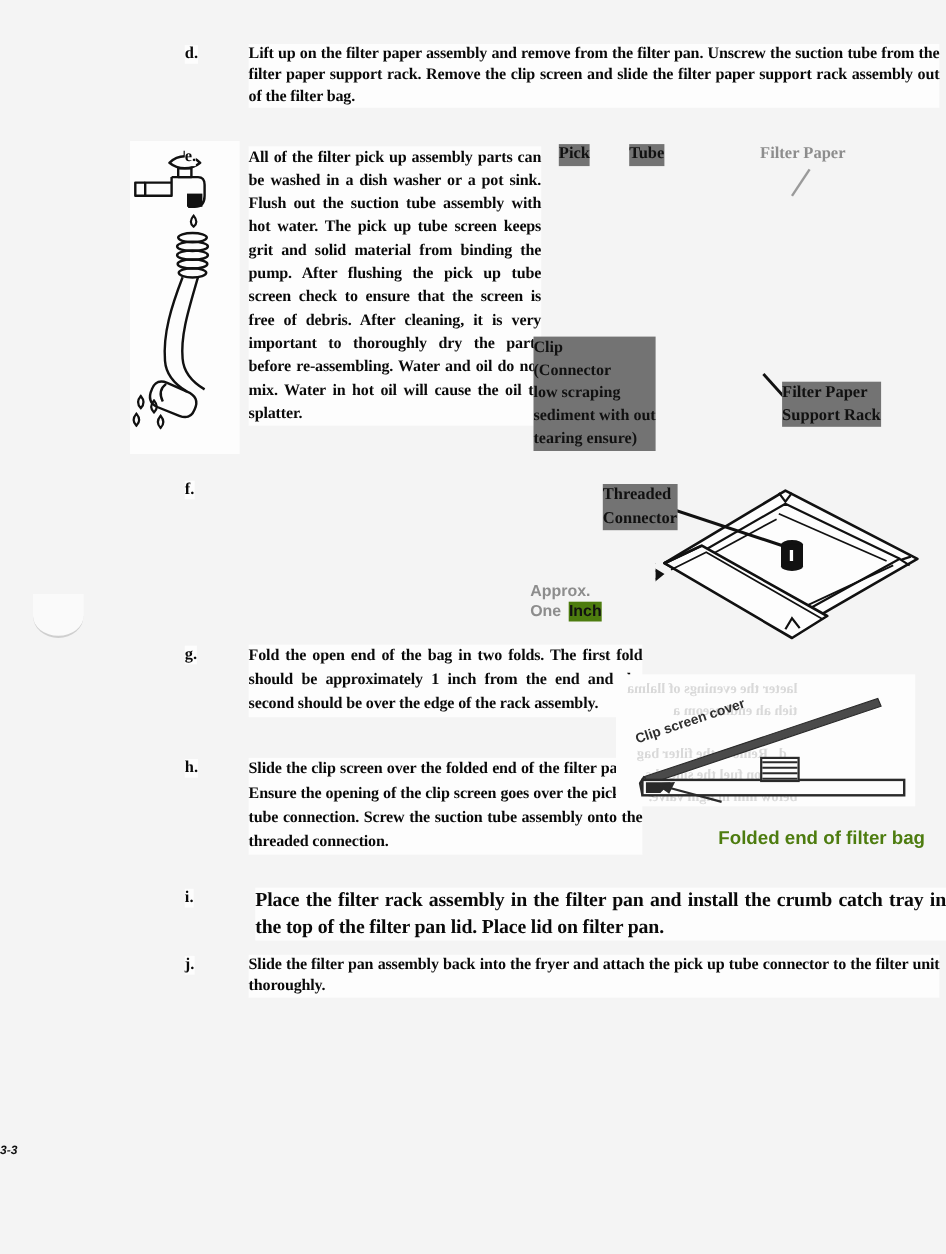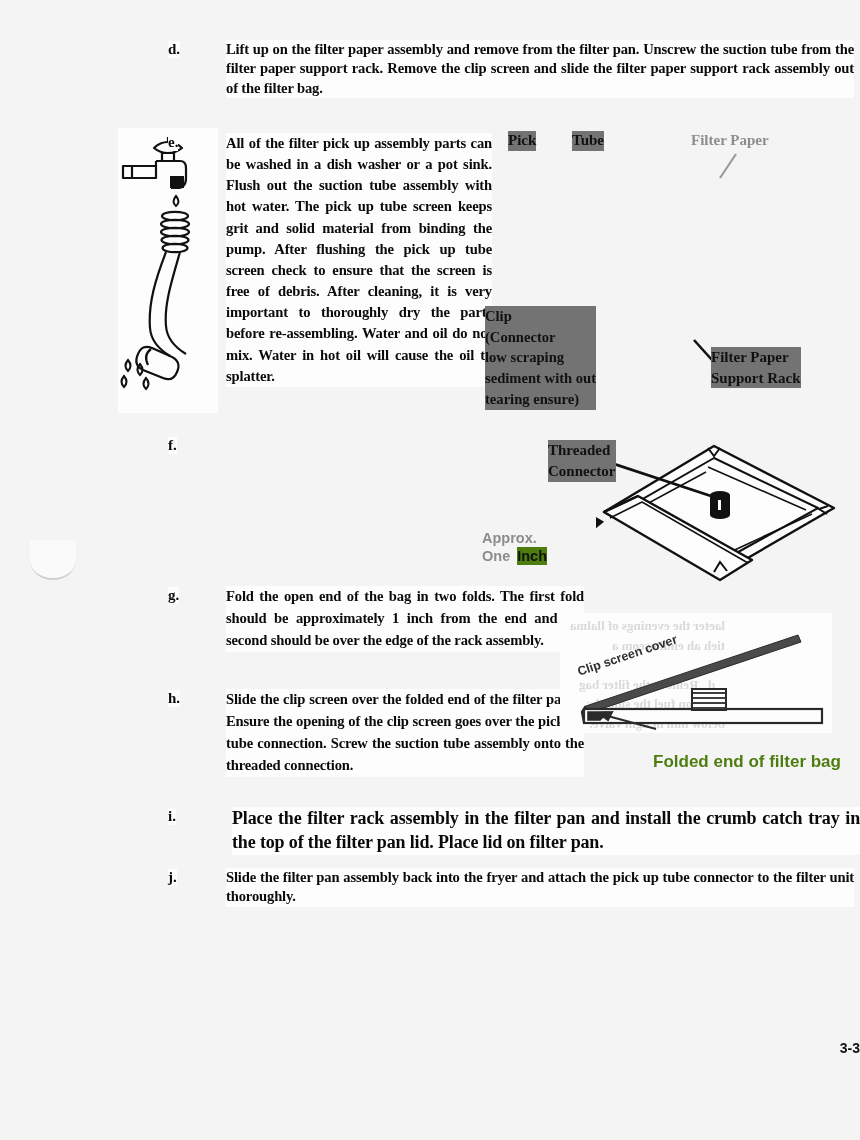--- a/index.html
+++ b/index.html
@@ -57,25 +57,26 @@
   }
 
   .fig { position: absolute; }
   .fig svg { display: block; }
 
   .whitebox { position: absolute; background: #fdfdfd; }
 
   #page-number {
     position: absolute;
     left: 0; right: 0;
-    text-align: right;
+    text-align: left;
     font-family: "Liberation Sans", "DejaVu Sans", sans-serif;
     font-weight: bold;
-    font-size: 14px;
+    font-size: 11px;
     color: #111;
+    font-style: italic;
   }
 
   .bleed {
     position: absolute;
     color: #d9d9d9;
     font-family: "Liberation Serif", serif;
     font-weight: bold;
     font-size: 13px;
     transform: scaleX(-1);
     line-height: 1.5;

